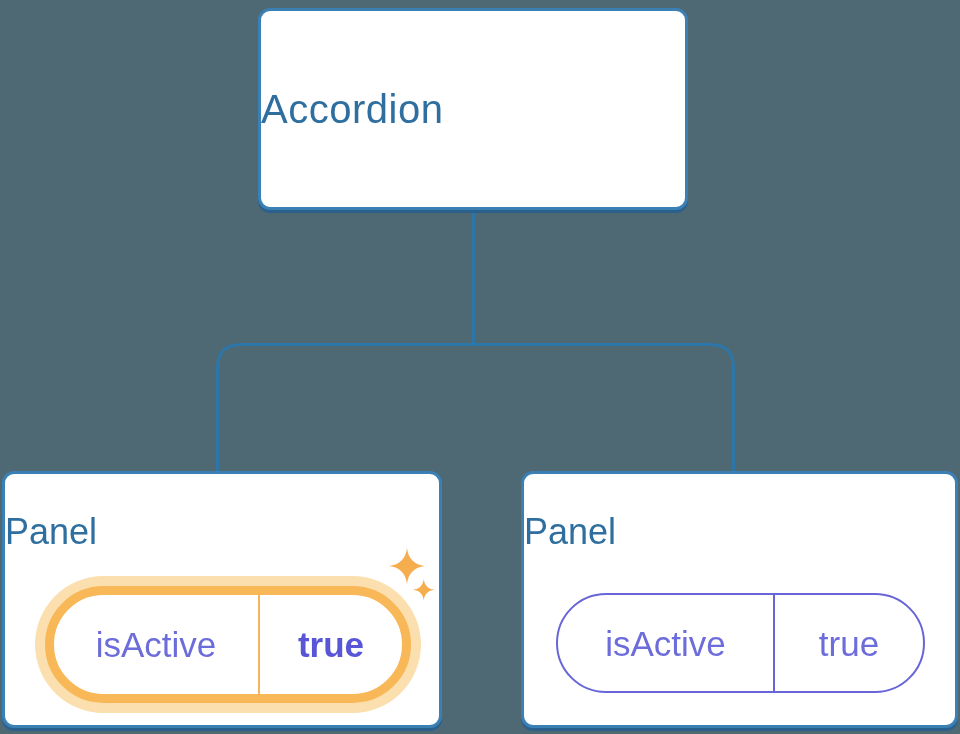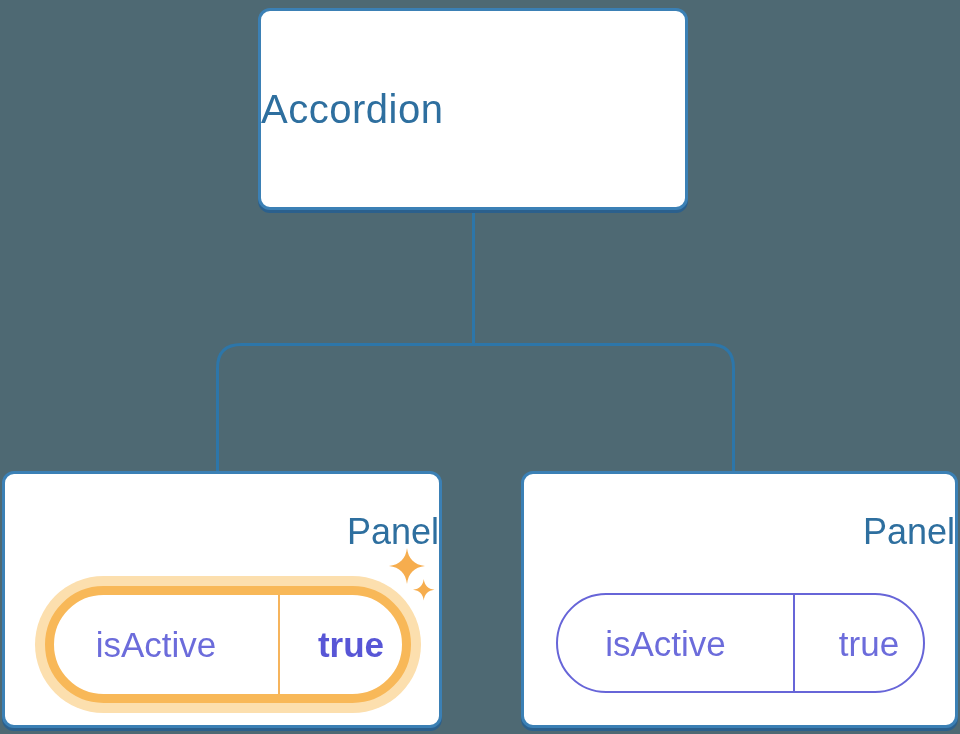--- a/index.html
+++ b/index.html
@@ -40,36 +40,34 @@
     font-size:40px;
     font-weight:500;
     letter-spacing:0.5px;
   }
   .node.panel{top:471px;height:257px;}
   .node.panel.left{left:2px;width:440px;}
   .node.panel.right{left:521px;width:437px;}
   .panel-title{
     position:absolute;
     top:40px;left:0;right:0;
-    text-align:right;
+    text-align:left;
     color:#2e6f9f;
     font-size:36px;
     font-weight:500;
     line-height:1;
-    margin-left:8px;
   }
   .pill{
     position:absolute;
     background:#ffffff;
     border-radius:999px;
     box-sizing:border-box;
     display:flex;
     align-items:stretch;
     overflow:hidden;
-    gap:20px;
   }
   .pill.highlighted{
     left:40px;top:112px;width:366px;height:117px;
     border:9px solid #f8b858;
     box-shadow:0 0 0 10px #fcdfae;
   }
   .pill.plain{
     left:32px;top:119px;width:369px;height:100px;
     border:2px solid #6765d8;
   }

